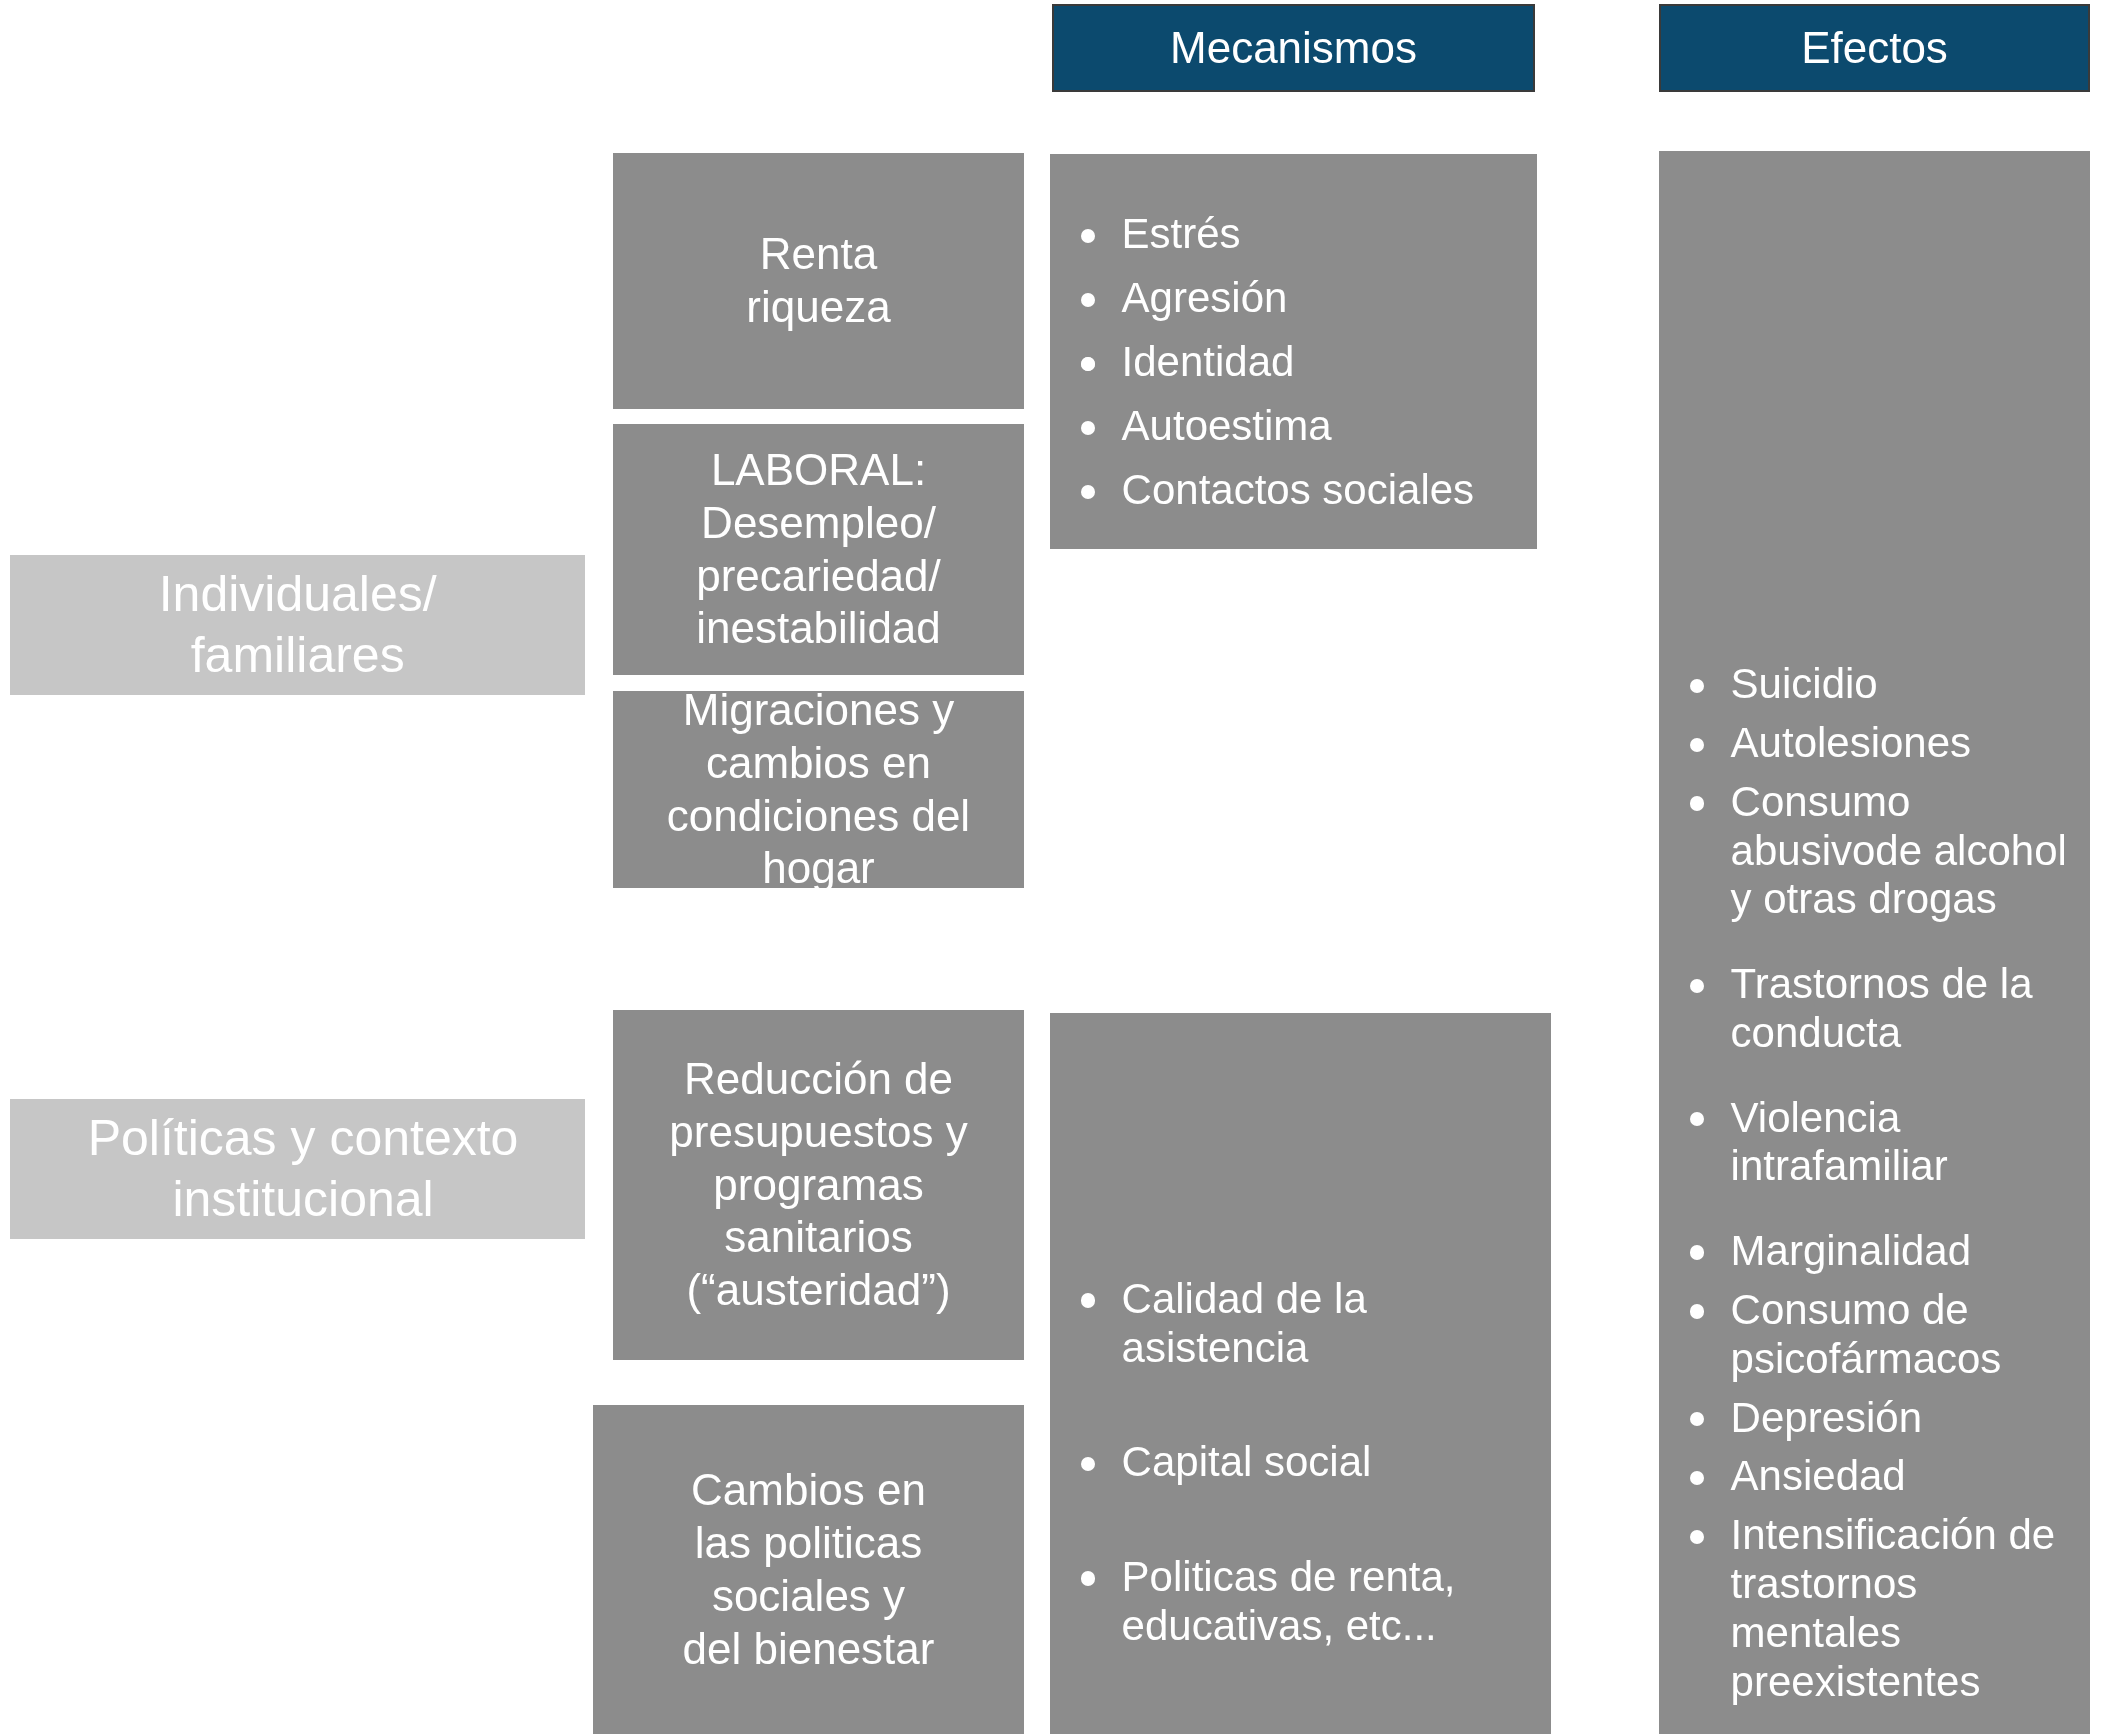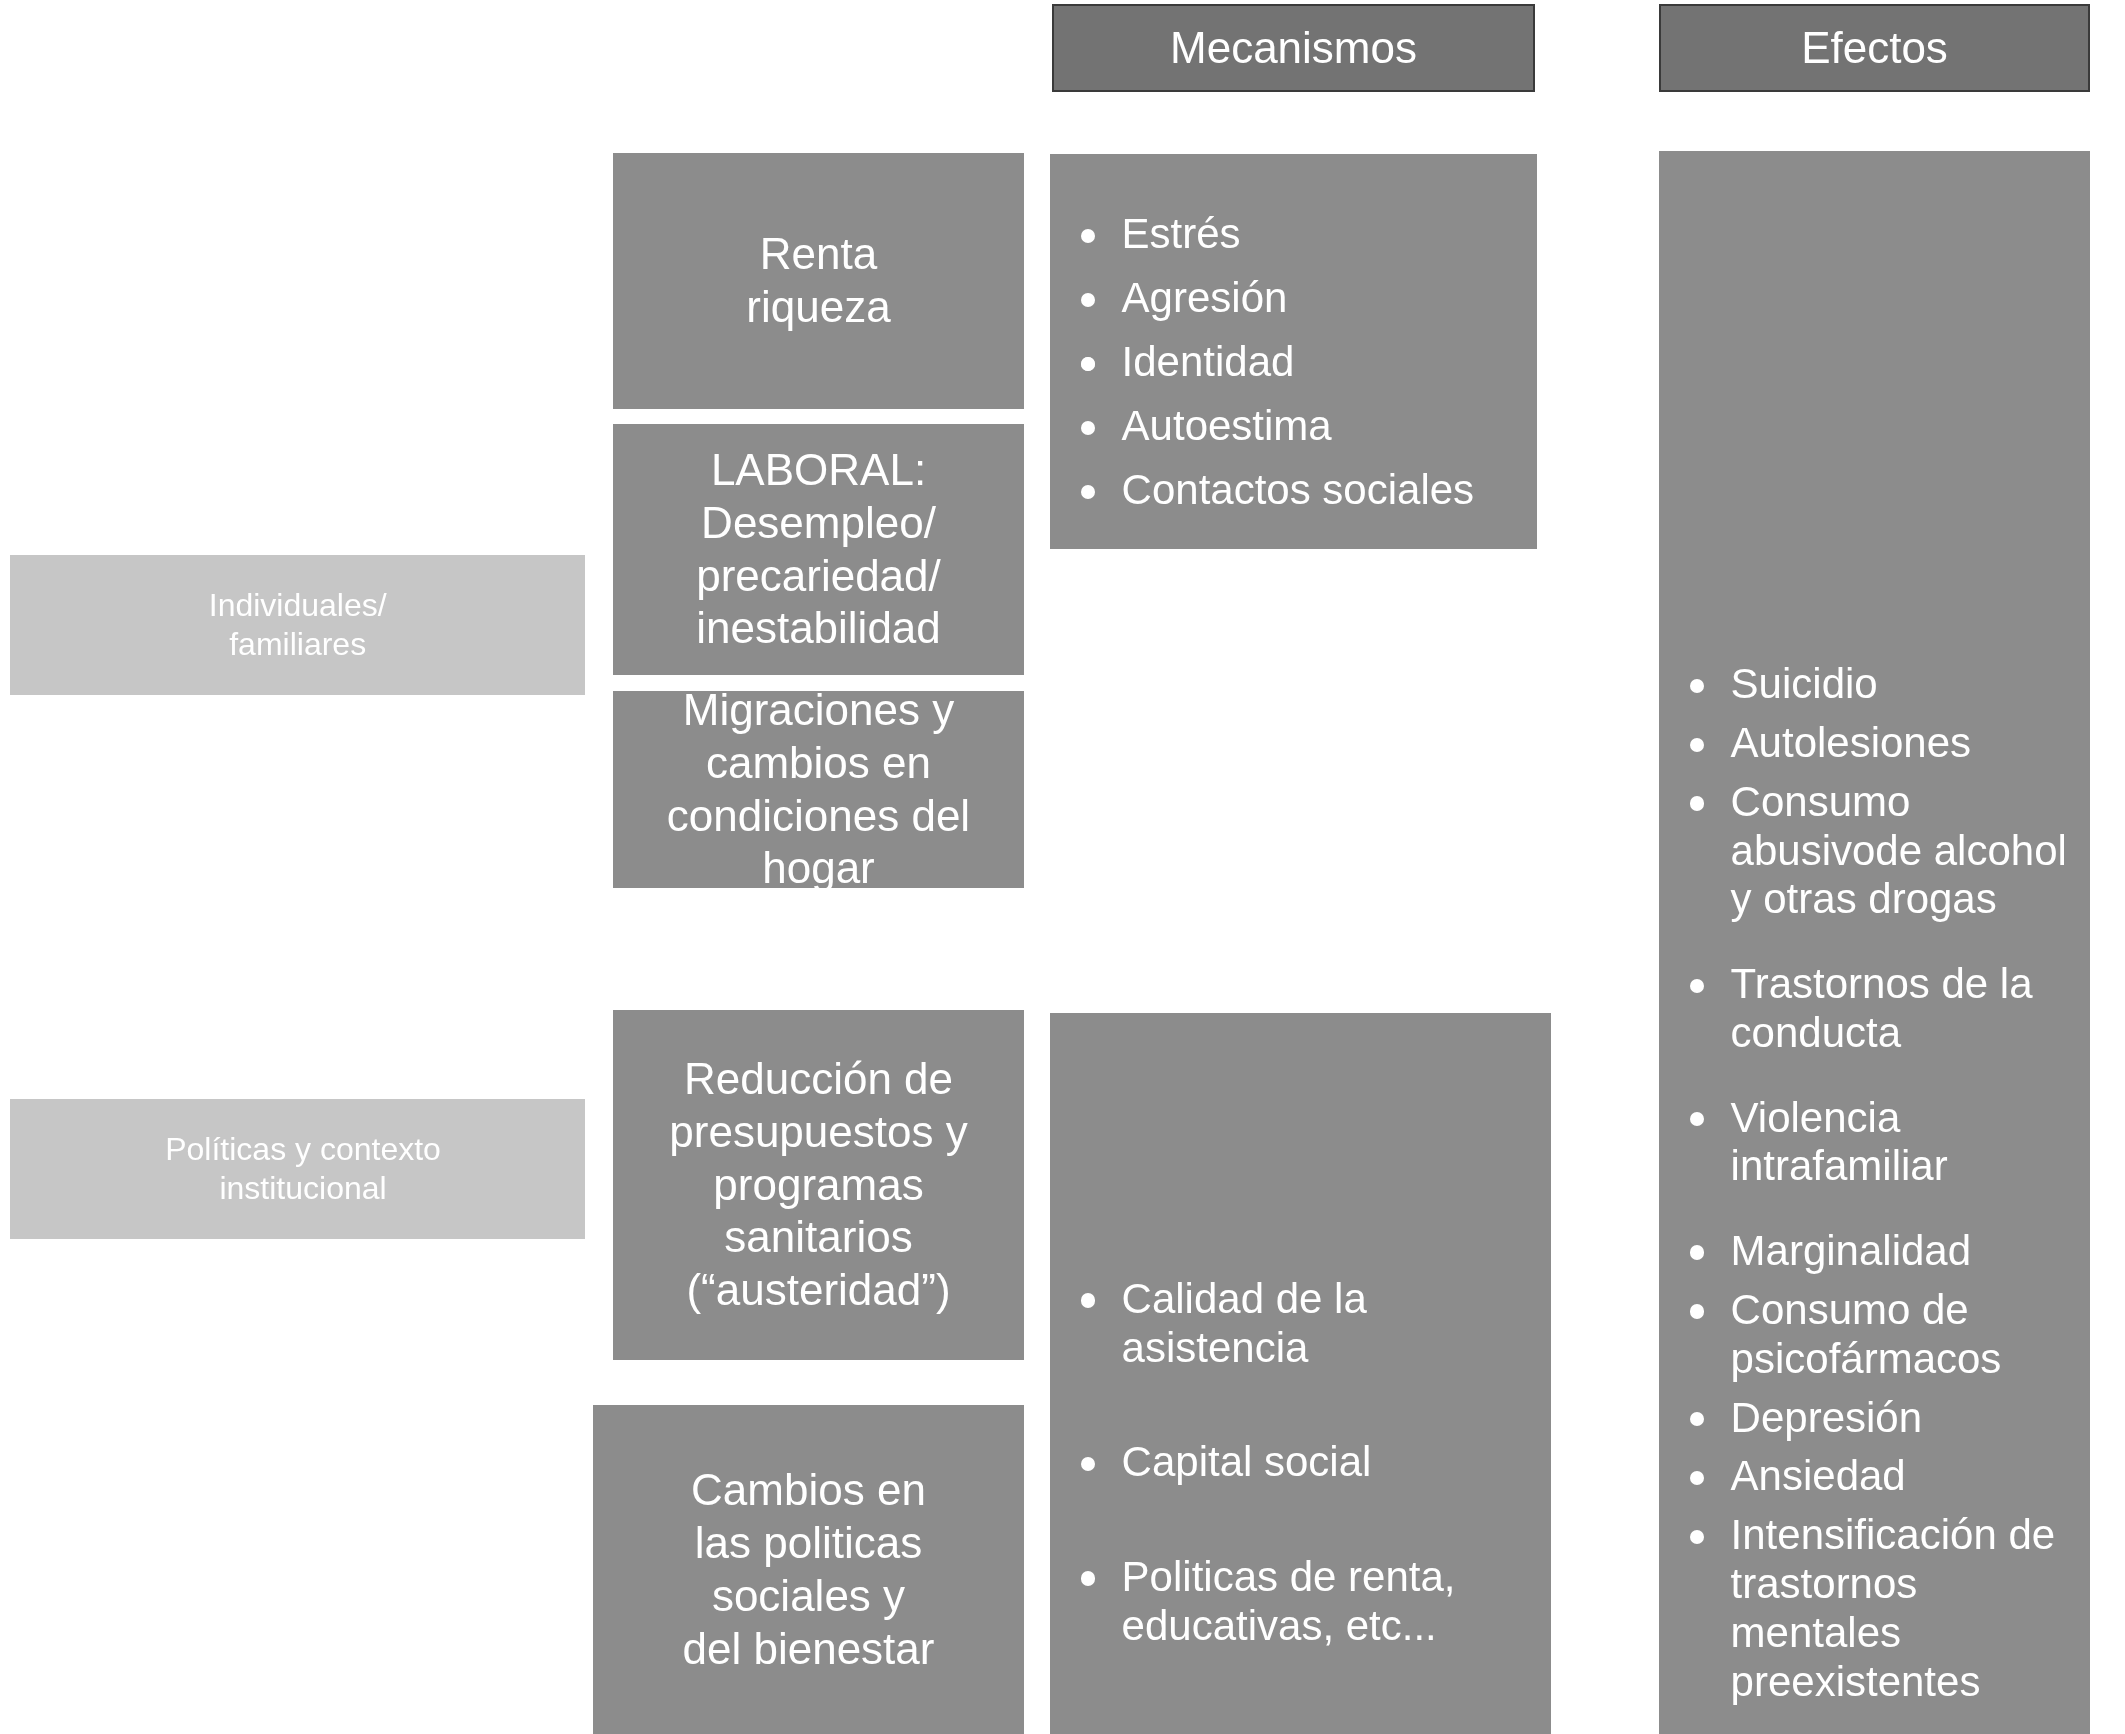--- a/index.html
+++ b/index.html
@@ -22,33 +22,33 @@
   .box {
     position: absolute;
     box-sizing: border-box;
     color: #ffffff;
     display: flex;
     flex-direction: column;
     justify-content: center;
   }
 
   .header-box {
-    background: #737373;
+    background: #0c4a6e;
     border: 2.5px solid #3a3a3a;
     align-items: center;
     text-align: center;
     font-size: 44px;
     line-height: 1.1;
   }
 
   .cat-box {
     background: #c6c6c6;
     align-items: center;
     text-align: center;
-    font-size: 32px;
+    font-size: 50px;
     line-height: 1.22;
     padding: 5.1px 15.3px;
   }
 
   .driver-box {
     background: #8c8c8c;
     align-items: center;
     text-align: center;
     font-size: 44px;
     line-height: 1.2;

